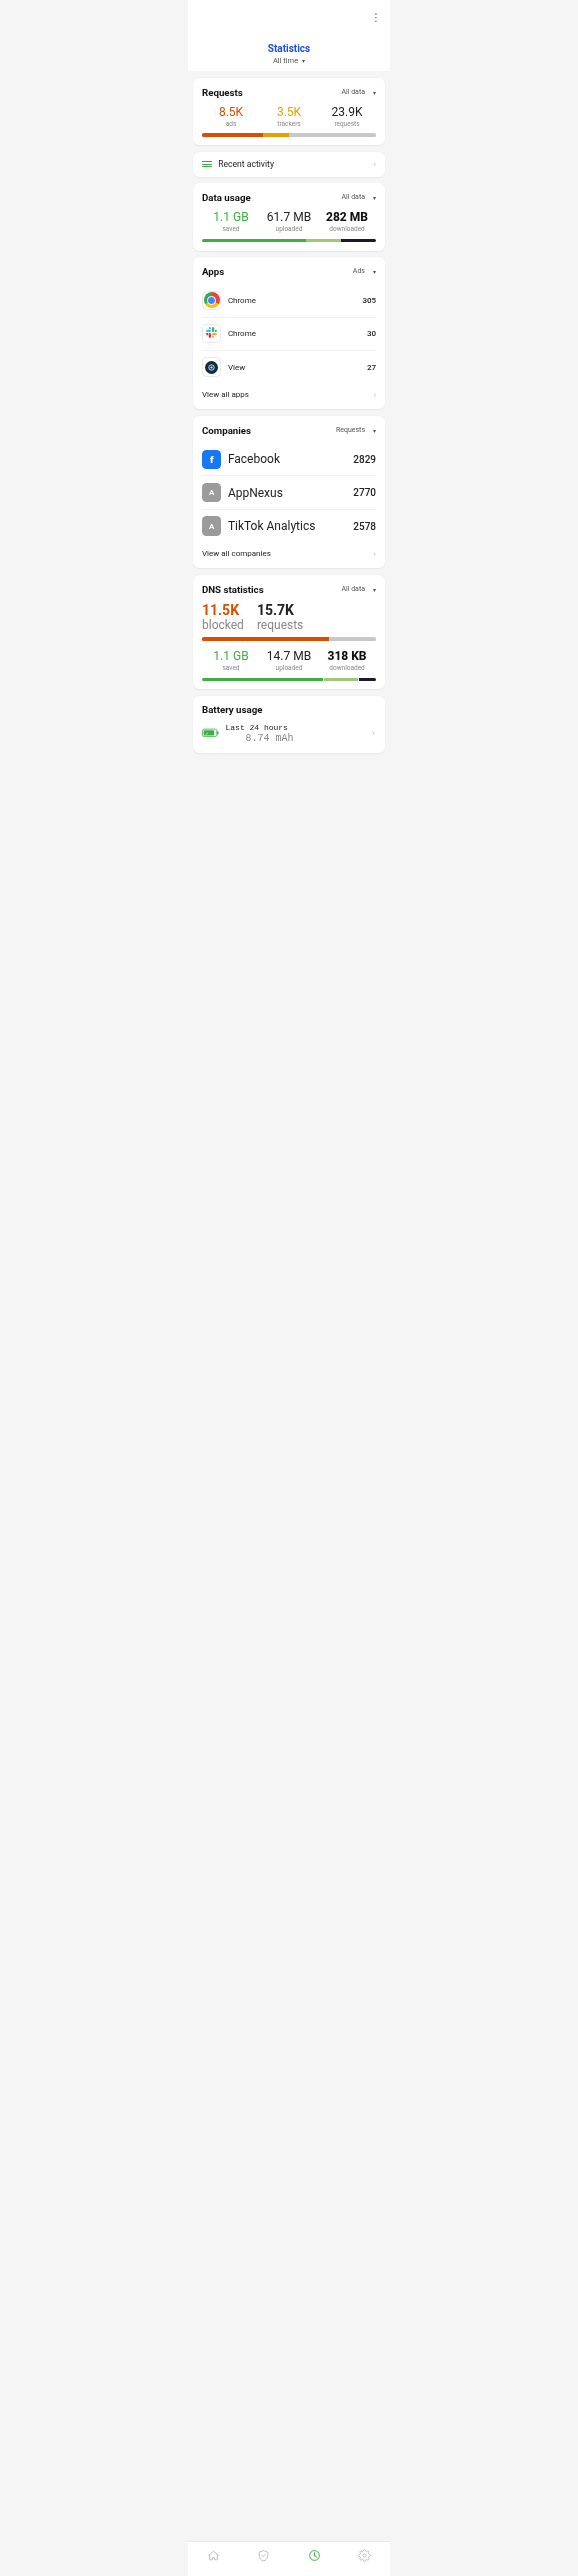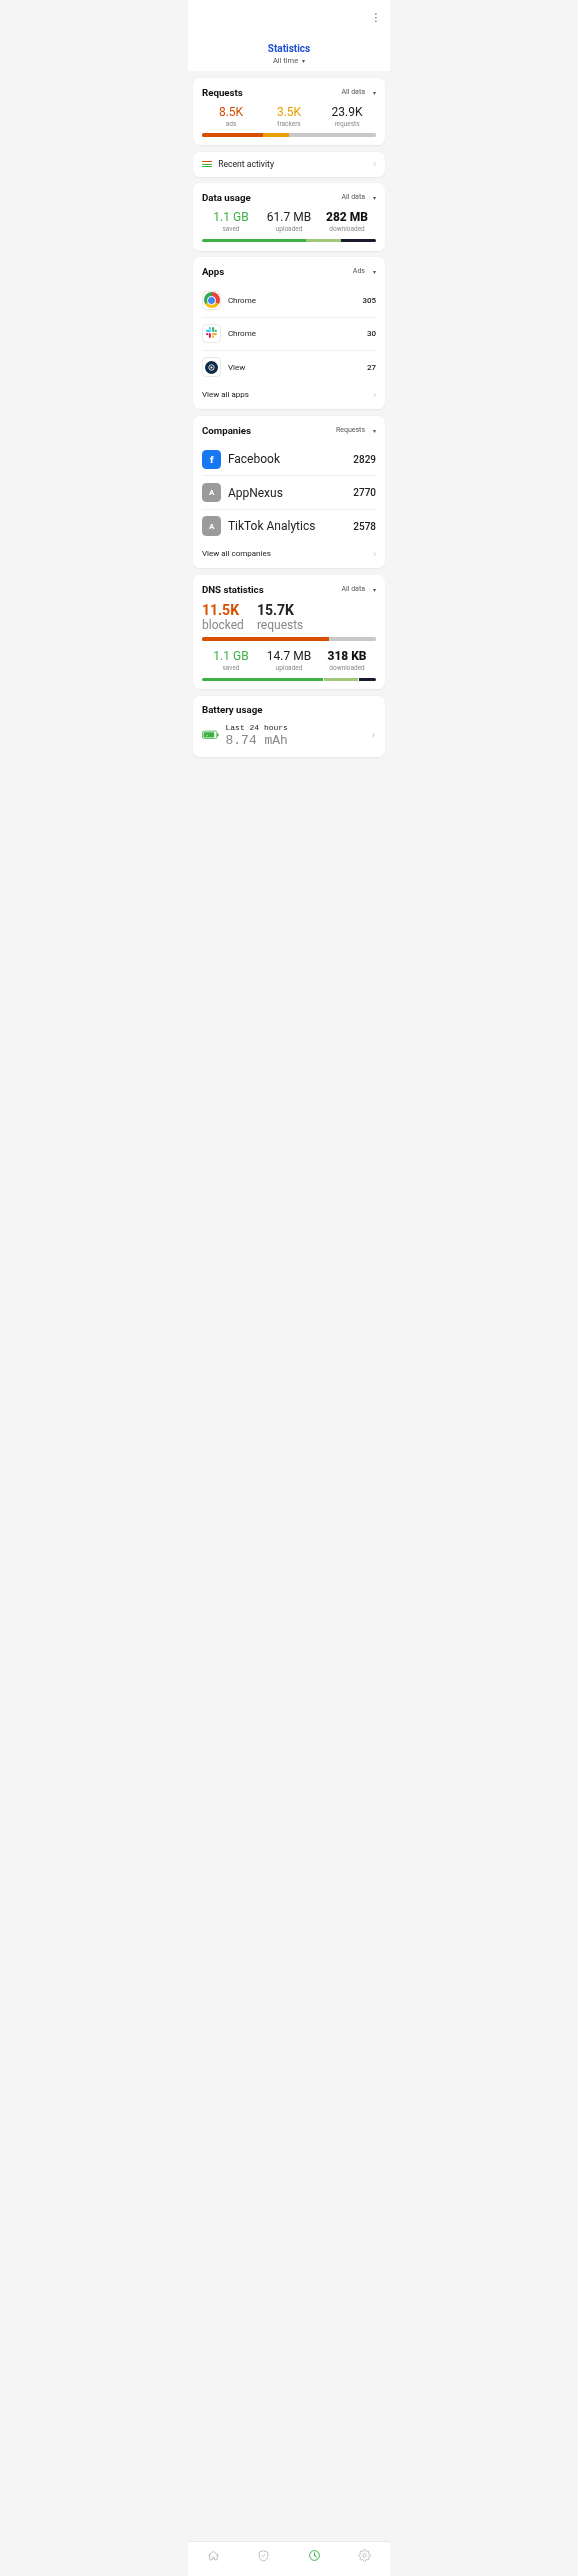--- a/index.html
+++ b/index.html
@@ -256,21 +256,21 @@
       display: flex;
       align-items: center;
       cursor: pointer;
       font-family: Liberation Mono, monospace;
     }
     .battery-icon-wrap {
       margin-right: 6.5px;
     }
     .battery-info { flex: 1; }
     .battery-title { font-size: 8px; color: #222; }
-    .battery-value { font-size: 13px; color: #888; margin-top: 1.1px; }
+    .battery-value { font-size: 10px; color: #888; margin-top: 1.1px; margin-left: 20px; }
 
     
     .bottom-nav {
       position: fixed;
       bottom: 0;
       left: 50%;
       transform: translateX(-50%);
       width: 202px;
       background: #fff;
       border-top: 0.5px solid #e8e8e8;

